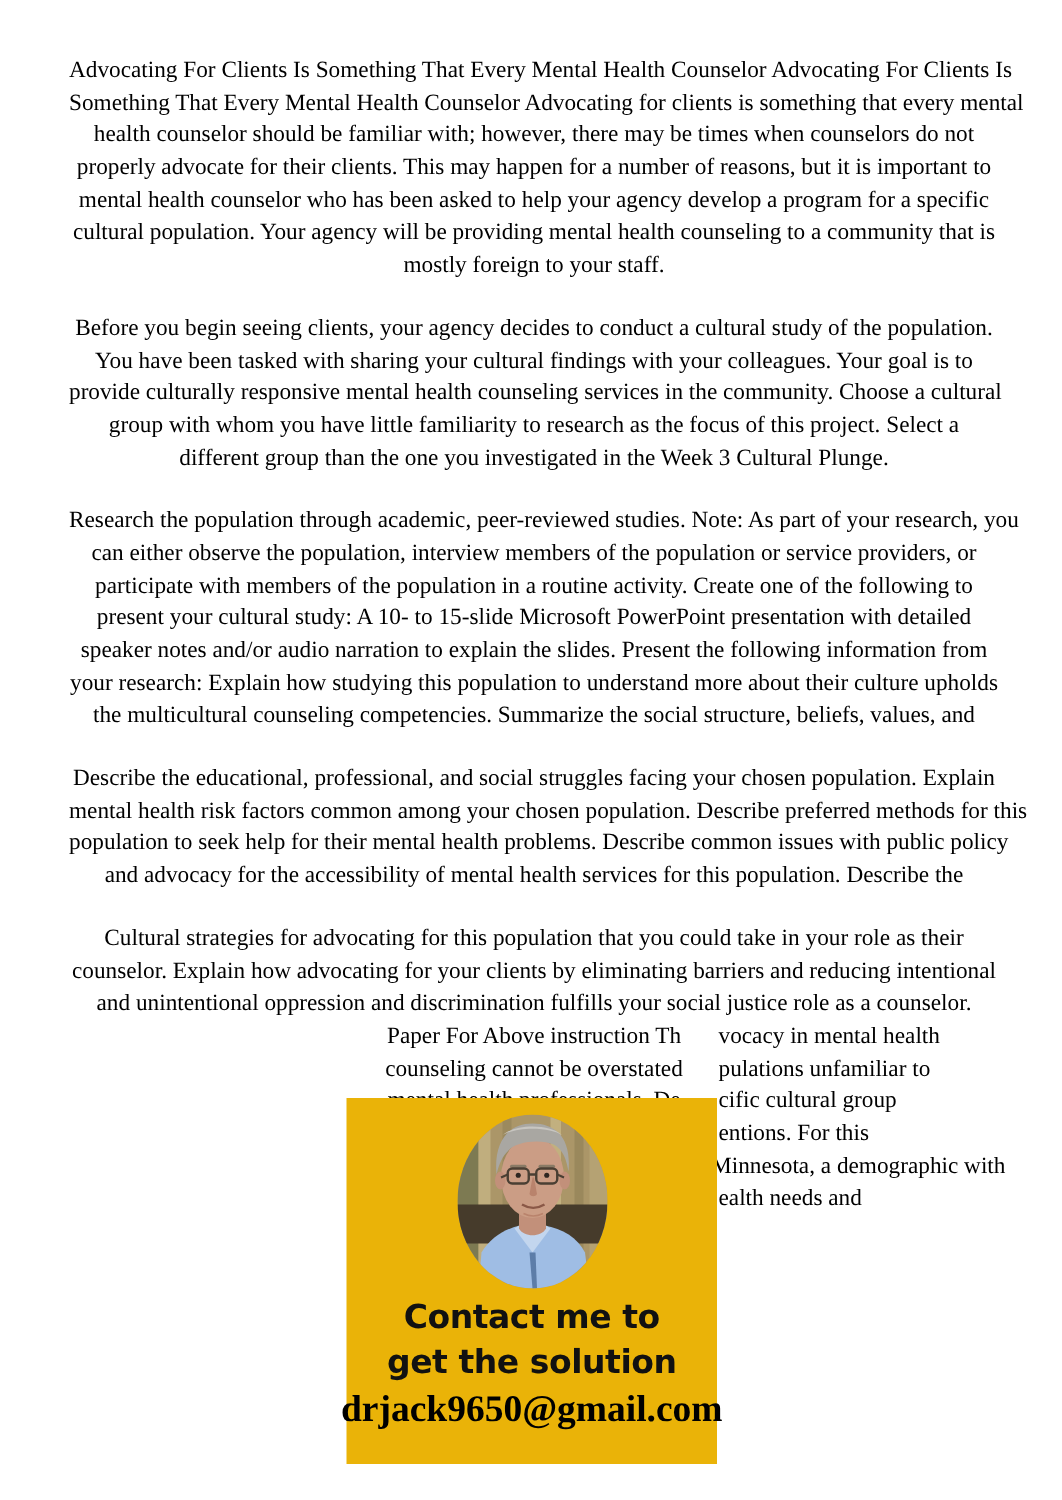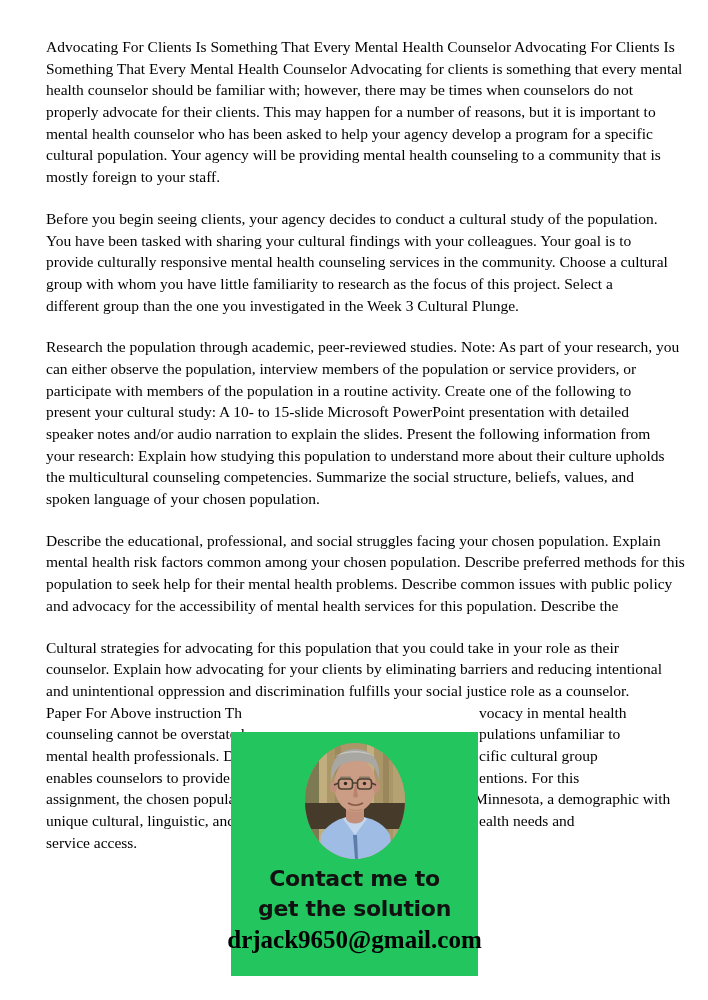--- a/index.html
+++ b/index.html
@@ -1,19 +1,19 @@
 <!DOCTYPE html>
 <html><head>
 <meta charset="utf-8">
 <style>
   html,body{margin:0;padding:0;background:#ffffff;}
   .page{position:relative;width:708px;height:1000px;background:#ffffff;overflow:hidden;
         font-family:"Liberation Serif","DejaVu Serif",serif;color:#000000;}
   .doc{position:absolute;left:46px;top:36px;width:620px;}
-  .para{margin:0 0 20px 0;padding:0;}
+  .para{margin:0 0 20px 0;padding:0;text-align:center;}
   .line{white-space:nowrap;height:21.7px;line-height:21.7px;font-size:15.5px;position:relative;}
   .rf{position:absolute;left:433px;top:0;white-space:nowrap;}
   .rf-shift{left:428px;}
   
   .contact-card{position:absolute;left:231px;top:732px;width:247px;height:244px;z-index:5;
                 display:flex;flex-direction:column;align-items:center;}
   .portrait{margin-top:11px;width:100px;height:116px;display:block;}
   .contact-line{font-family:"DejaVu Sans","Liberation Sans",sans-serif;font-weight:bold;
                 font-size:22px;line-height:30px;color:#111111;letter-spacing:-0.3px;}
   .contact-line.first{margin-top:5px;}
@@ -46,21 +46,20 @@
     </div>
 
     <div class="para">
       <div class="line">Research the population through academic, peer-reviewed studies. Note: As part of your research, you</div>
       <div class="line">can either observe the population, interview members of the population or service providers, or</div>
       <div class="line">participate with members of the population in a routine activity. Create one of the following to</div>
       <div class="line">present your cultural study: A 10- to 15-slide Microsoft PowerPoint presentation with detailed</div>
       <div class="line">speaker notes and/or audio narration to explain the slides. Present the following information from</div>
       <div class="line">your research: Explain how studying this population to understand more about their culture upholds</div>
       <div class="line">the multicultural counseling competencies. Summarize the social structure, beliefs, values, and</div>
-      <div class="line">spoken language of your chosen population.</div>
     </div>
 
     <div class="para">
       <div class="line">Describe the educational, professional, and social struggles facing your chosen population. Explain</div>
       <div class="line">mental health risk factors common among your chosen population. Describe preferred methods for this</div>
       <div class="line">population to seek help for their mental health problems. Describe common issues with public policy</div>
       <div class="line">and advocacy for the accessibility of mental health services for this population. Describe the</div>
     </div>
 
     <div class="para">
@@ -92,21 +91,21 @@
         <span>unique cultural, linguistic, and s</span>
         <span class="rf">ealth needs and</span>
       </div>
       <div class="line">
         <span>service access.</span>
       </div>
     </div>
 
   </div>
 
-  <div class="contact-card" style="background:#22c55e;">
+  <div class="contact-card" style="background:#eab308;">
 
     <svg class="portrait" viewBox="0 0 100 116" xmlns="http://www.w3.org/2000/svg">
       <defs>
         <clipPath id="ovalClip">
             <ellipse cx="50" cy="58" rx="50" ry="58"></ellipse>
           </clipPath>
       </defs>
       <g clip-path="url(#ovalClip)">
 
         <rect x="0" y="0" width="100" height="116" fill="#ab9668"></rect>

